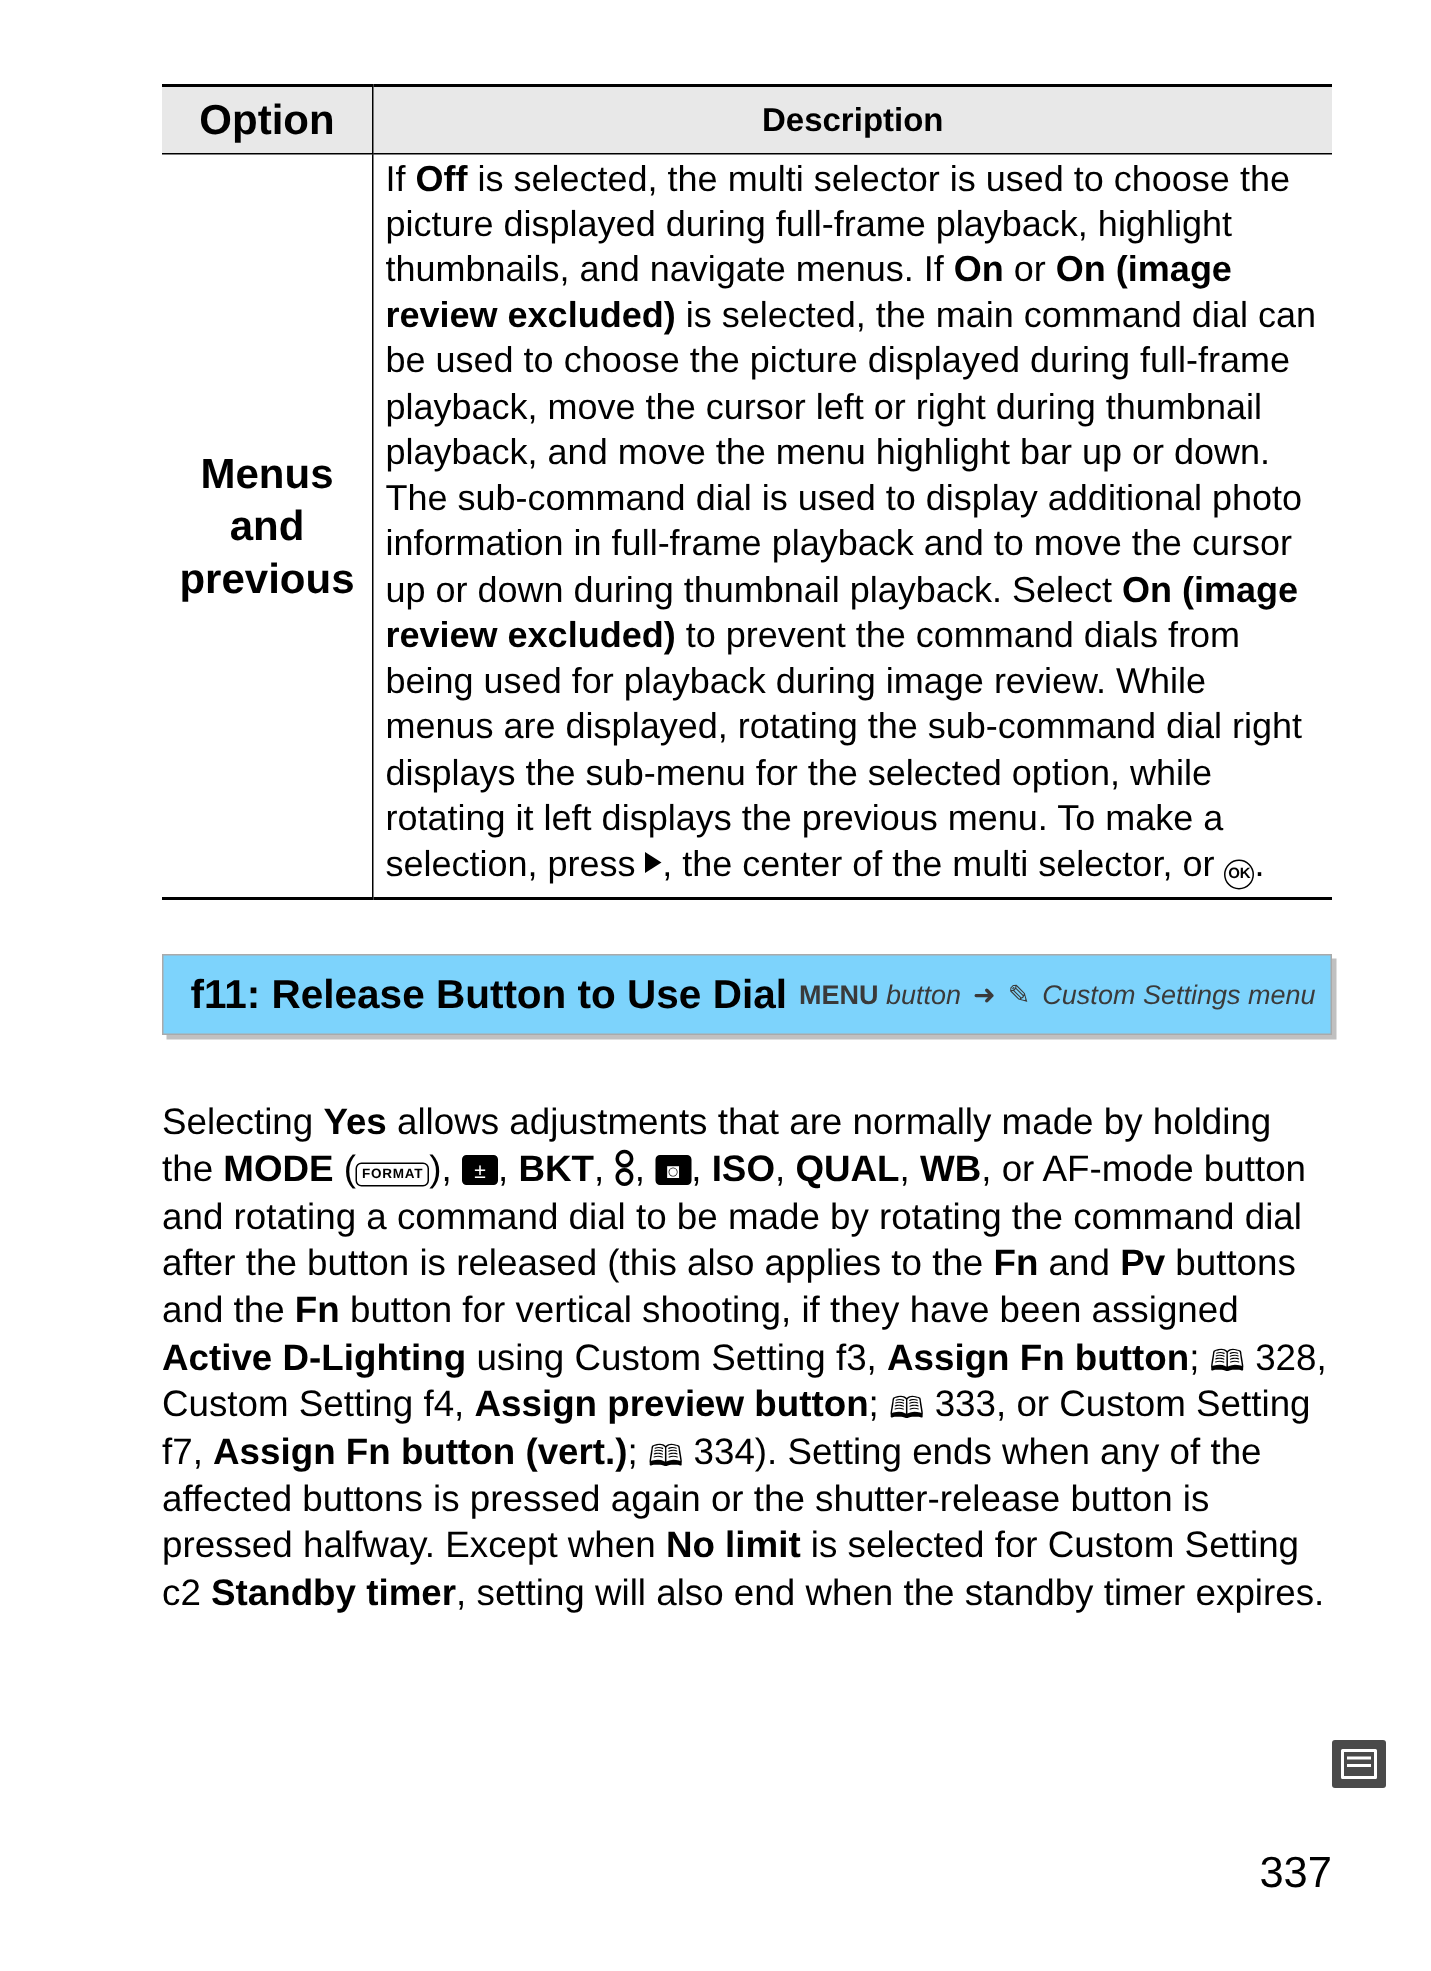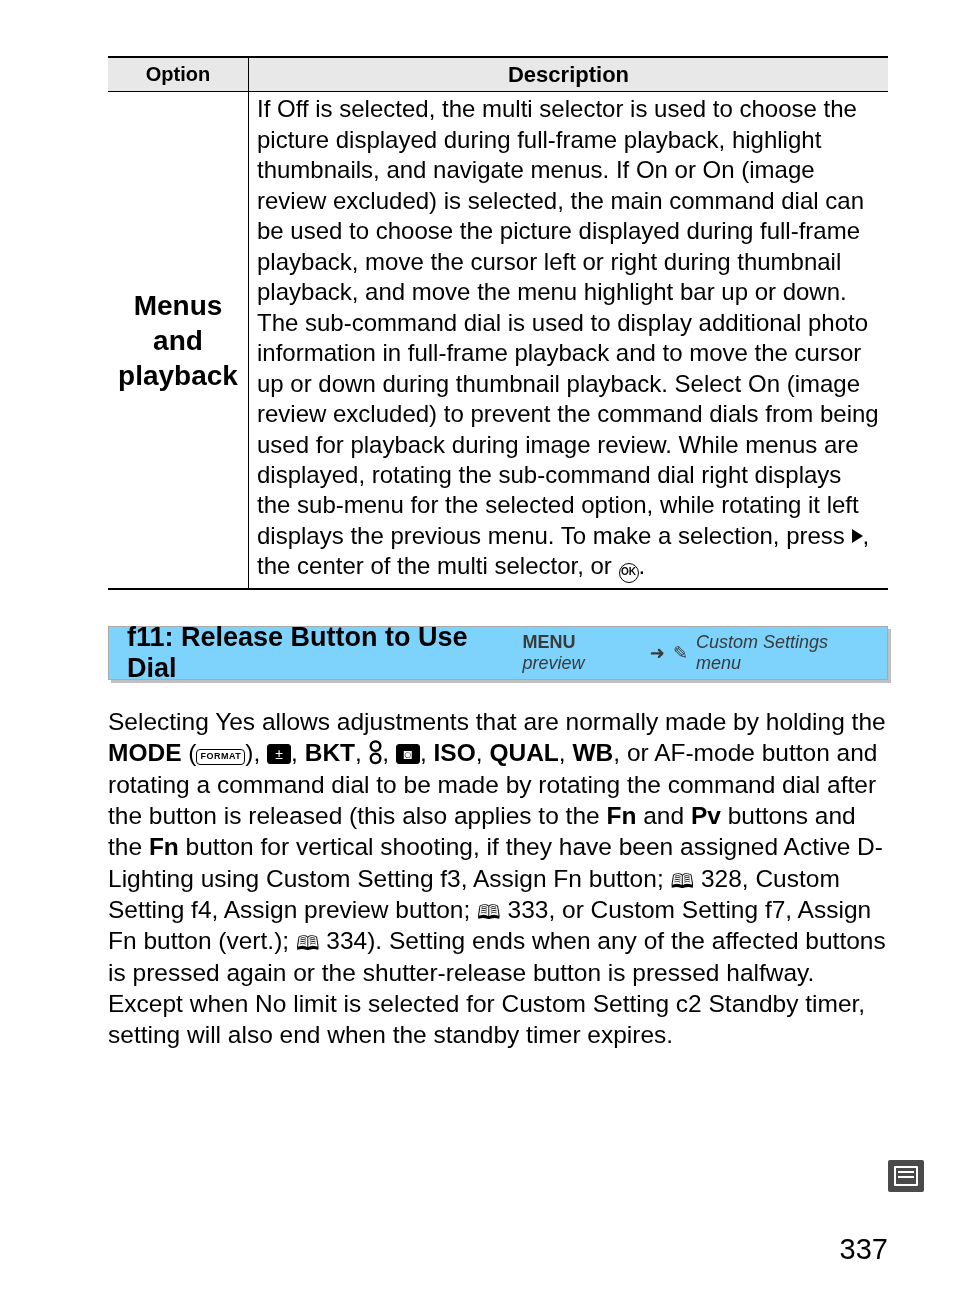--- a/index.html
+++ b/index.html
@@ -1,32 +1,32 @@
 <!DOCTYPE html>
 <html><head>
 <meta charset="utf-8">
 <style>
   html,body{margin:0;padding:0;background:#fff;}
   body{width:954px;height:1314px;position:relative;font-family:"Helvetica Neue",Helvetica,Arial,sans-serif;color:#000;}
   .page{padding:56px 66px 0 108px;box-sizing:border-box;width:954px;}
   table{border-collapse:collapse;width:100%;font-size:24px;line-height:1.27;}
   th,td{border:1px solid #000;padding:0;}
   th{background:#e8e8e8;font-weight:700;text-align:center;border-top:2px solid #000;border-bottom:1px solid #000;font-family:"Arial Narrow","Helvetica Neue Condensed",Arial,sans-serif;font-stretch:condensed;}
-  th.opt{width:128px;font-size:20px;padding:4px 4px;border-left:0;}
+  th.opt{width:128px;font-size:28px;padding:4px 4px;border-left:0;}
   th.desc{font-size:22px;padding:0 4px;border-right:0;}
   td.opt{width:128px;text-align:center;font-weight:700;font-family:"Arial Narrow","Helvetica Neue Condensed",Arial,sans-serif;font-stretch:condensed;font-size:28px;line-height:1.25;vertical-align:middle;padding:6px 6px;border-left:0;border-bottom:2px solid #000;}
   td.desc{padding:2px 8px 6px 8px;border-right:0;border-bottom:2px solid #000;font-size:24px;line-height:1.27;}
   .section-bar{margin-top:36px;height:52px;display:flex;align-items:center;background:#7dd3fc;border:1px solid #aaa;box-shadow:3px 3px 0 #c0c0c0;padding:0 10px 0 18px;justify-content:space-between;}
   .section-title{font-weight:800;font-family:"Arial Narrow","Helvetica Neue Condensed",Arial,sans-serif;font-stretch:condensed;font-size:27px;}
   .section-crumb{font-style:italic;font-size:18px;color:#3a3a3a;display:flex;align-items:center;gap:8px;}
   .menu-word{font-family:"Arial Narrow",Arial,sans-serif;font-stretch:condensed;font-weight:700;font-style:normal;font-size:18px;}
   .arrow{font-style:normal;}
   .pencil{font-style:normal;}
-  .body-text{margin-top:26px;font-size:24.5px;line-height:1.28;}
-  .b{font-weight:400;}
+  .body-text{margin-top:43px;font-size:24.5px;line-height:1.28;}
+  .b{font-weight:700;}
   .narrowb{font-weight:700;font-family:"Arial Narrow","Helvetica Neue Condensed",Arial,sans-serif;}
   .smcap{font-family:"Arial Narrow",Arial,sans-serif;font-stretch:condensed;font-weight:600;}
   .iconbox{display:inline-flex;align-items:center;justify-content:center;border:1.5px solid #000;border-radius:3px;padding:0 2px;height:18px;min-width:18px;line-height:18px;font-size:14px;vertical-align:baseline;position:relative;top:-2px;}
   .iconbox.solid{background:#000;color:#fff;border-color:#000;}
   .playtri{display:inline-block;position:relative;}
   .playtri::before{content:"";display:inline-block;border-style:solid;border-width:7px 0 7px 11px;border-color:transparent transparent transparent #000;vertical-align:middle;position:relative;top:-2px;}
   .okcirc{display:inline-flex;width:18px;height:18px;border:1.5px solid #000;border-radius:50%;align-items:center;justify-content:center;font-size:10px;font-weight:700;position:relative;top:1px;}
   .book{display:inline-block;font-size:20px;position:relative;top:1px;}
   .flash{font-weight:700;}
   .tab-icon{position:absolute;right:30px;bottom:122px;width:36px;height:32px;background:#4a4a4a;border-radius:2px;display:flex;align-items:center;justify-content:center;}
@@ -46,33 +46,33 @@
     <tr>
       <th class="opt">Option</th>
       <th class="desc">Description</th>
     </tr>
   </thead>
   <tbody>
     <tr>
       <td class="opt">
         <span>Menus</span><br>
         <span>and</span><br>
-        <span>playback</span>
+        <span>previous</span>
       </td>
       <td class="desc">
         <span>If </span><span class="b">Off</span><span> is selected, the multi selector is used to choose the picture displayed during full-frame playback, highlight thumbnails, and navigate menus.  If </span><span class="b">On</span><span> or </span><span class="b">On (image review excluded)</span><span> is selected, the main command dial can be used to choose the picture displayed during full-frame playback, move the cursor left or right during thumbnail playback, and move the menu highlight bar up or down.  The sub-command dial is used to display additional photo information in full-frame playback and to move the cursor up or down during thumbnail playback.  Select </span><span class="b">On (image review excluded)</span><span> to prevent the command dials from being used for playback during image review.  While menus are displayed, rotating the sub-command dial right displays the sub-menu for the selected option, while rotating it left displays the previous menu.  To make a selection, press </span><span class="playtri"></span><span>, the center of the multi selector, or </span><span class="okcirc">OK</span><span>.</span>
       </td>
     </tr>
   </tbody>
 </table>
 
 <div class="section-bar">
   <span class="section-title">f11: Release Button to Use Dial</span>
   <span class="section-crumb">
-    <span><span class="menu-word">MENU</span><span> preview</span></span>
+    <span><span class="menu-word">MENU</span><span> button</span></span>
     <span class="arrow">➜</span>
     <span class="pencil">✎</span>
     <span>Custom Settings menu</span>
   </span>
 </div>
 
 <div class="body-text">
   <span>Selecting </span><span class="b">Yes</span><span> allows adjustments that are normally made by holding the </span><span class="smcap">MODE</span> (<span class="format-icon">FORMAT</span>)<span>, </span><span class="iconbox solid">±</span><span>, </span><span class="narrowb">BKT</span><span>, </span><span class="flash">⯼</span><span>, </span><span class="iconbox solid">◙</span><span>, </span><span class="narrowb">ISO</span><span>, </span><span class="narrowb">QUAL</span><span>, </span><span class="narrowb">WB</span><span>, or AF-mode button and rotating a command dial to be made by rotating the command dial after the button is released (this also applies to the </span><span class="narrowb">Fn</span><span> and </span><span class="narrowb">Pv</span><span> buttons and the </span><span class="narrowb">Fn</span><span> button for vertical shooting, if they have been assigned </span><span class="b">Active D-Lighting</span><span> using Custom Setting f3, </span><span class="b">Assign Fn button</span><span>; </span><span class="book">🕮</span><span> 328, Custom Setting f4, </span><span class="b">Assign preview button</span><span>; </span><span class="book">🕮</span><span> 333, or Custom Setting f7, </span><span class="b">Assign Fn button (vert.)</span><span>; </span><span class="book">🕮</span><span> 334).  Setting ends when any of the affected buttons is pressed again or the shutter-release button is pressed halfway.  Except when </span><span class="b">No limit</span><span> is selected for Custom Setting c2 </span><span class="b">Standby timer</span><span>, setting will also end when the standby timer expires.</span>
 </div>
 

